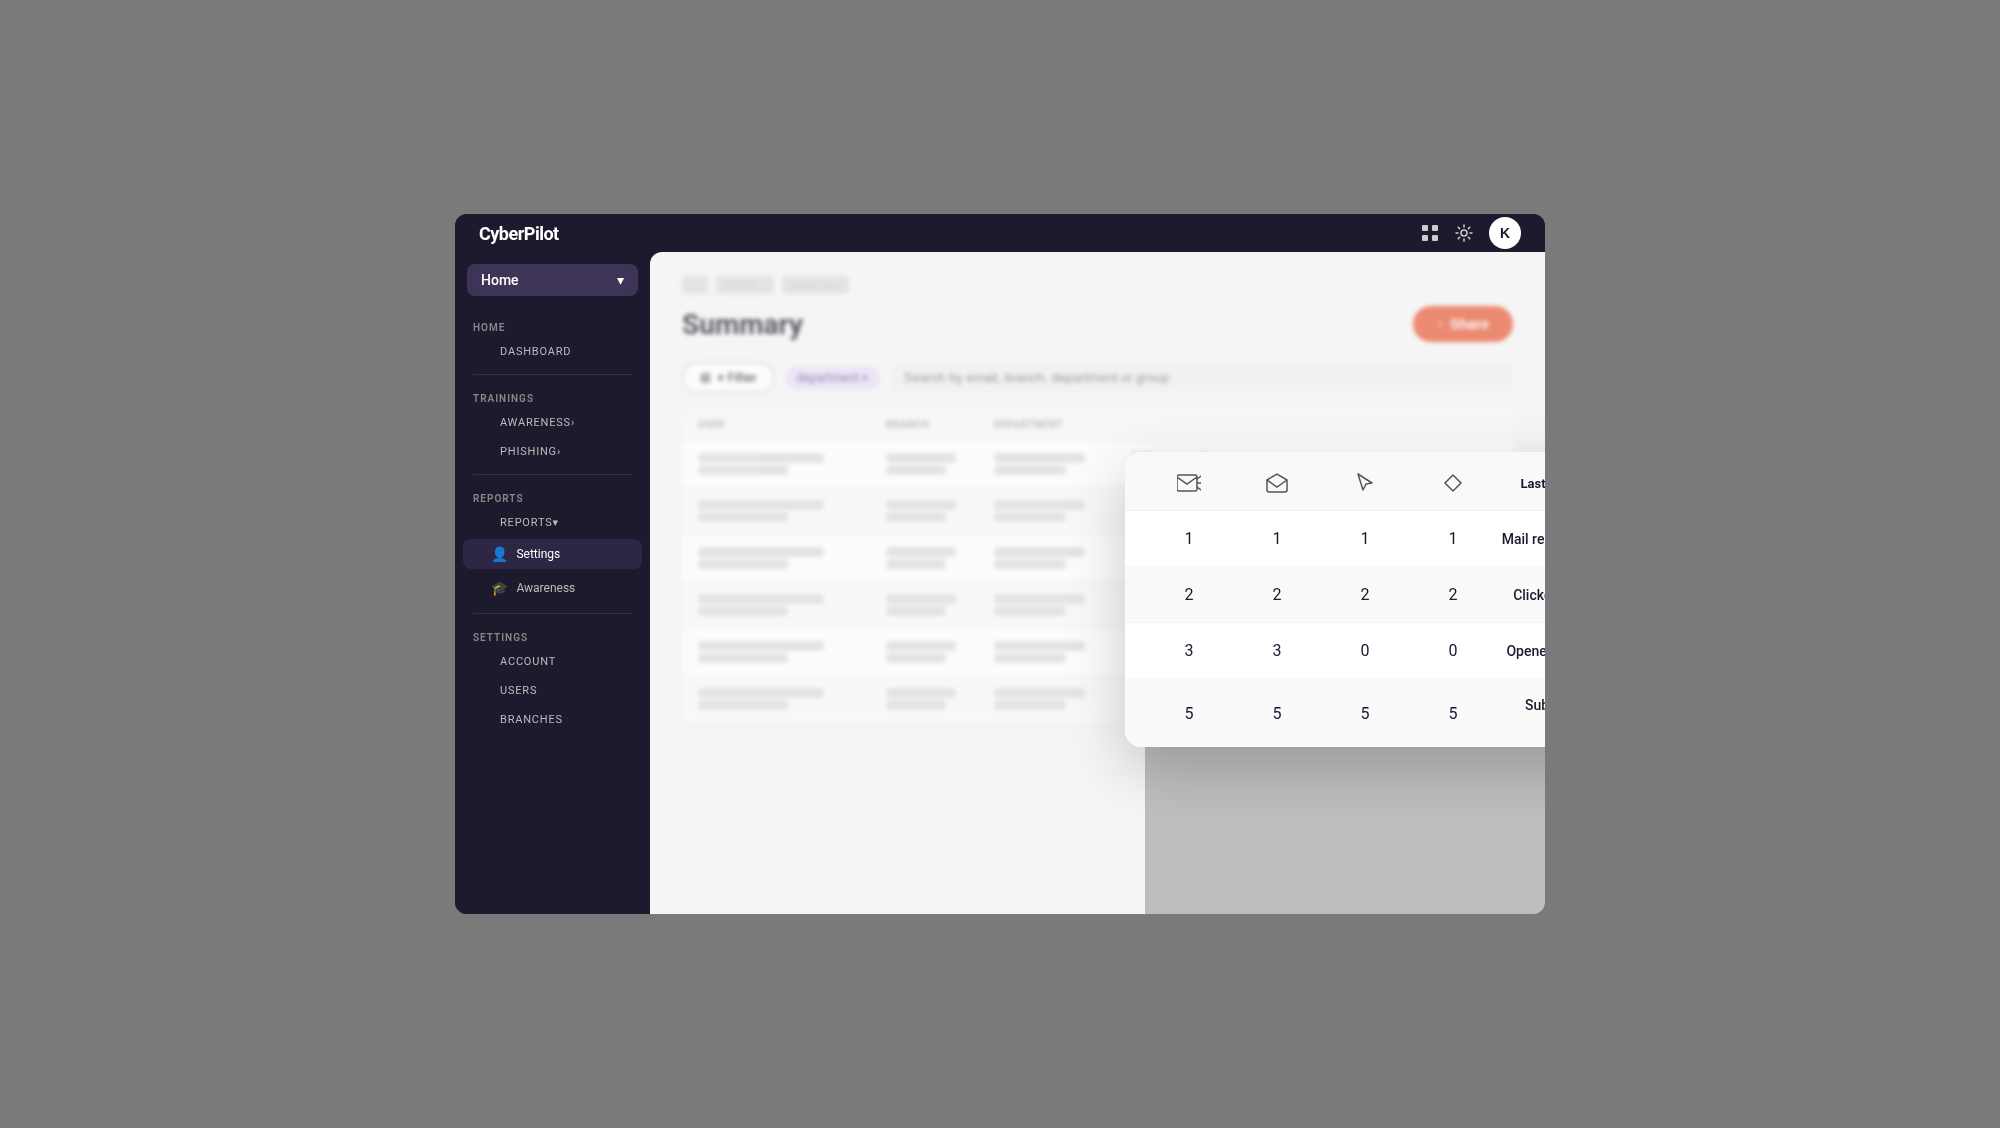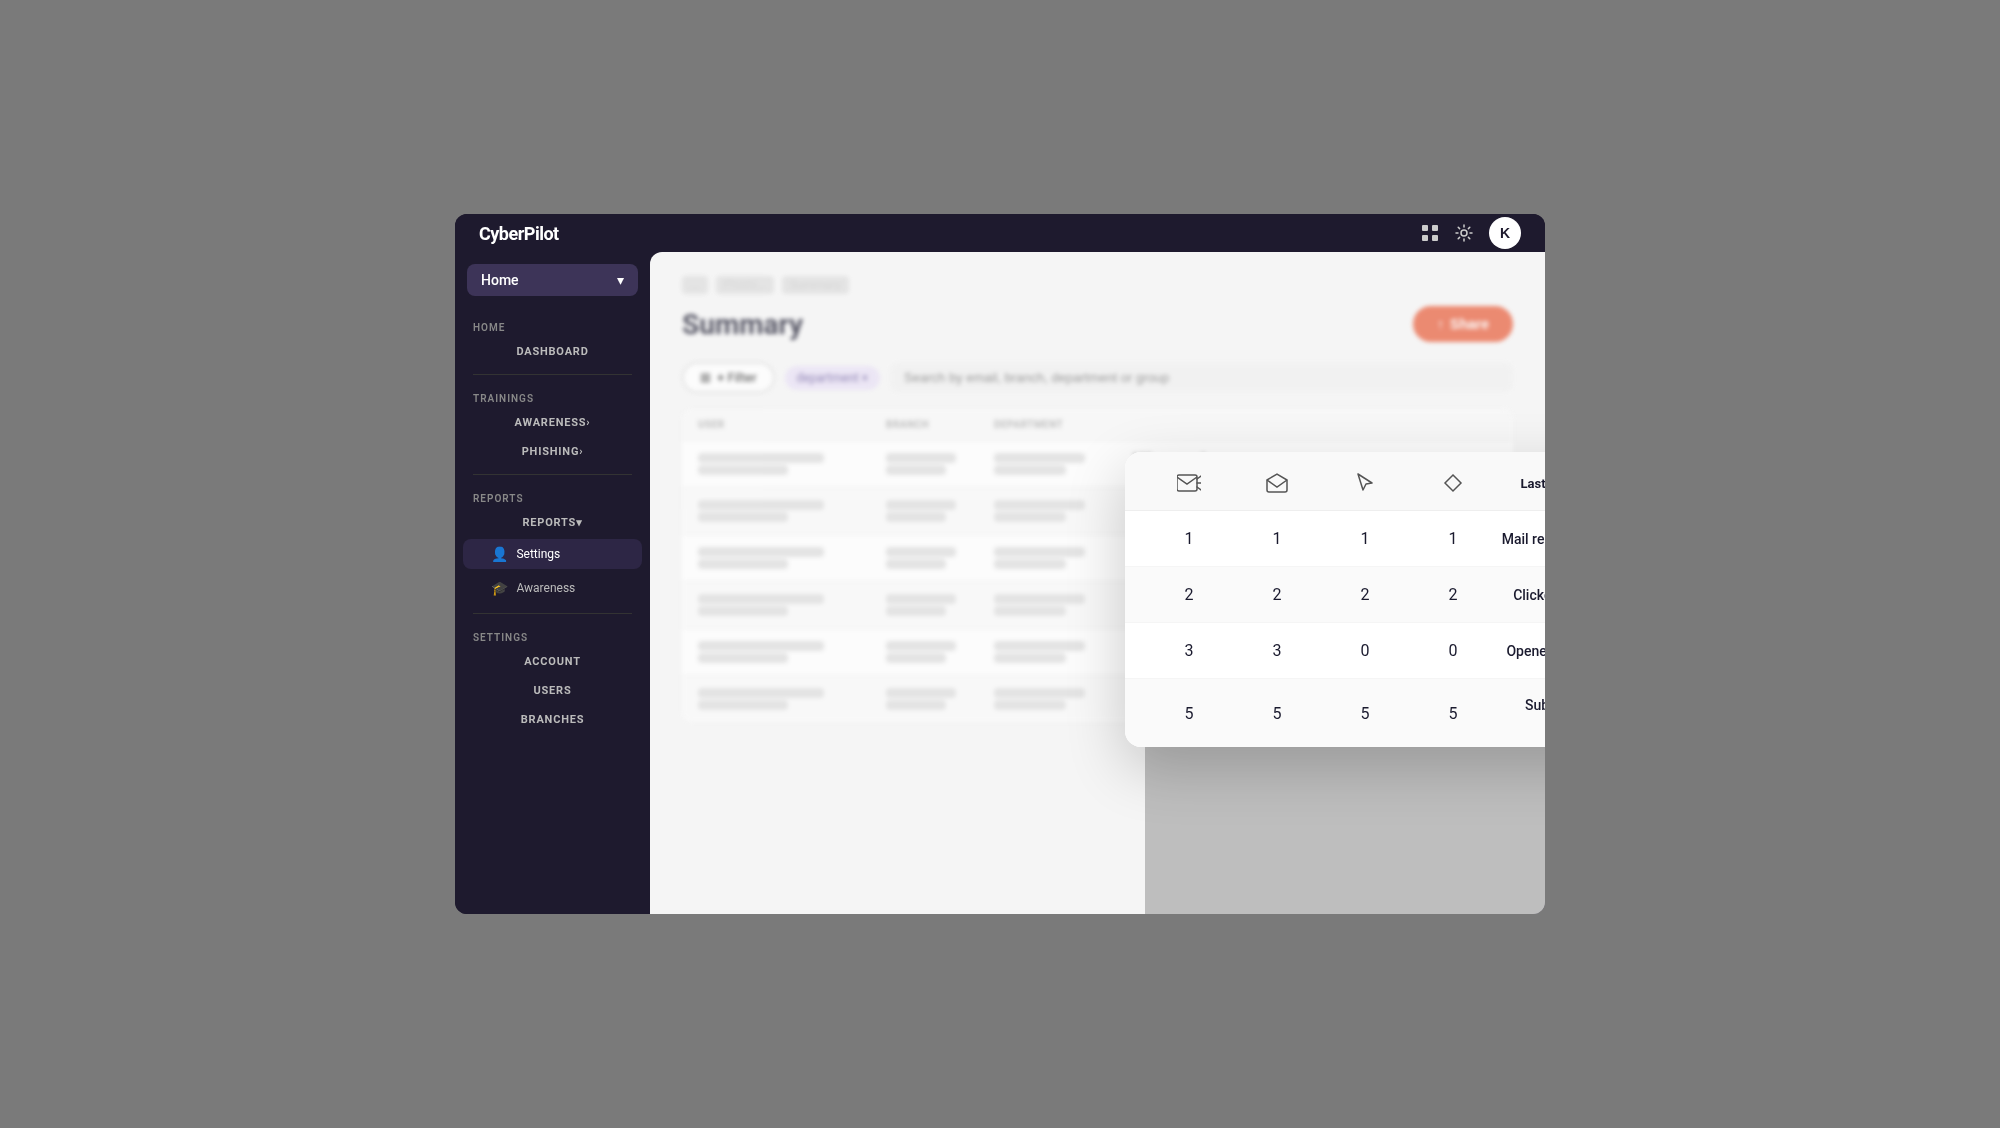--- a/index.html
+++ b/index.html
@@ -102,27 +102,28 @@
       font-size: 10px;
       font-weight: 600;
       text-transform: uppercase;
       letter-spacing: 1px;
       padding: 10px 18px 4px;
     }
     .sidebar-item {
       padding: 8px 18px;
       color: #bbb;
       font-size: 11px;
-      font-weight: 700;
+      font-weight: 400;
       text-transform: uppercase;
       letter-spacing: 0.8px;
       cursor: pointer;
       display: flex;
       align-items: center;
-      justify-content: center;
+      justify-content: flex-start;
+      margin-left: 27px;
     }
     .sidebar-divider {
       height: 1px;
       background: #333;
       margin: 8px 18px;
     }
     .sidebar-sub-item {
       padding: 7px 18px 7px 28px;
       color: #bbb;
       font-size: 12px;

